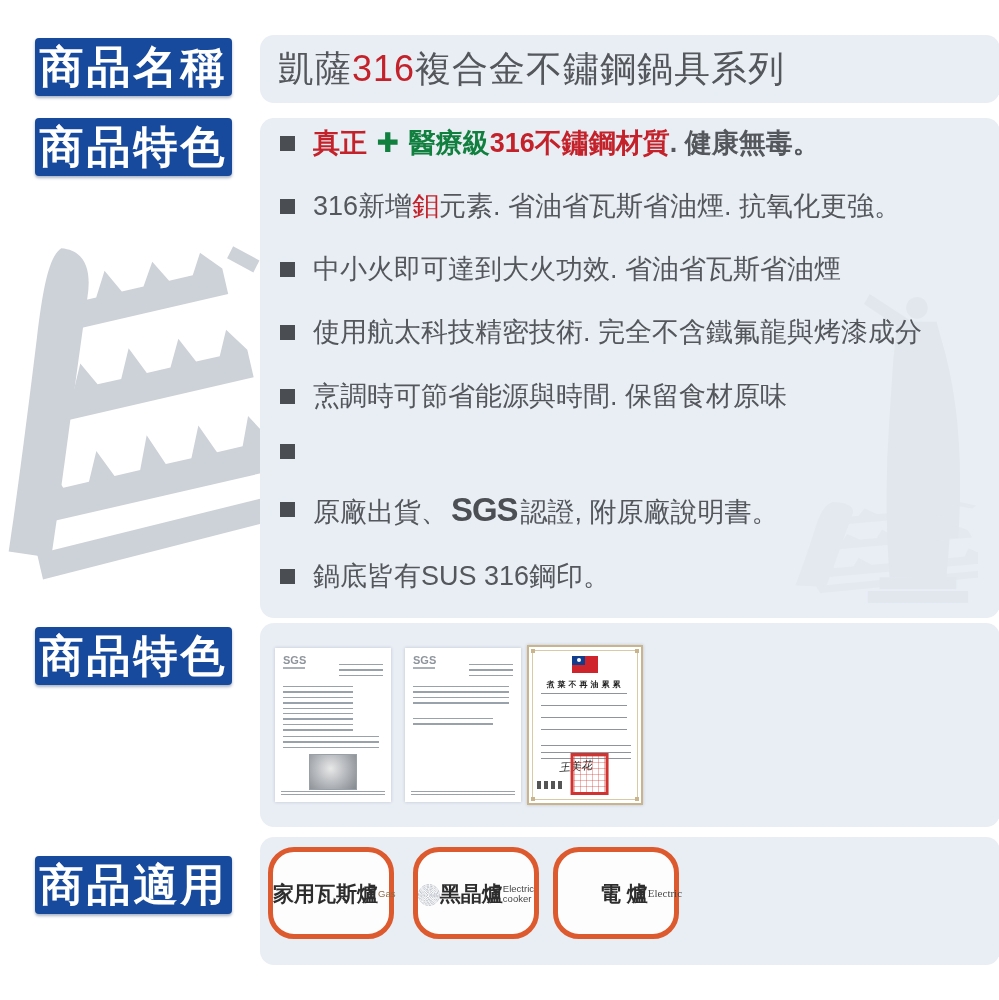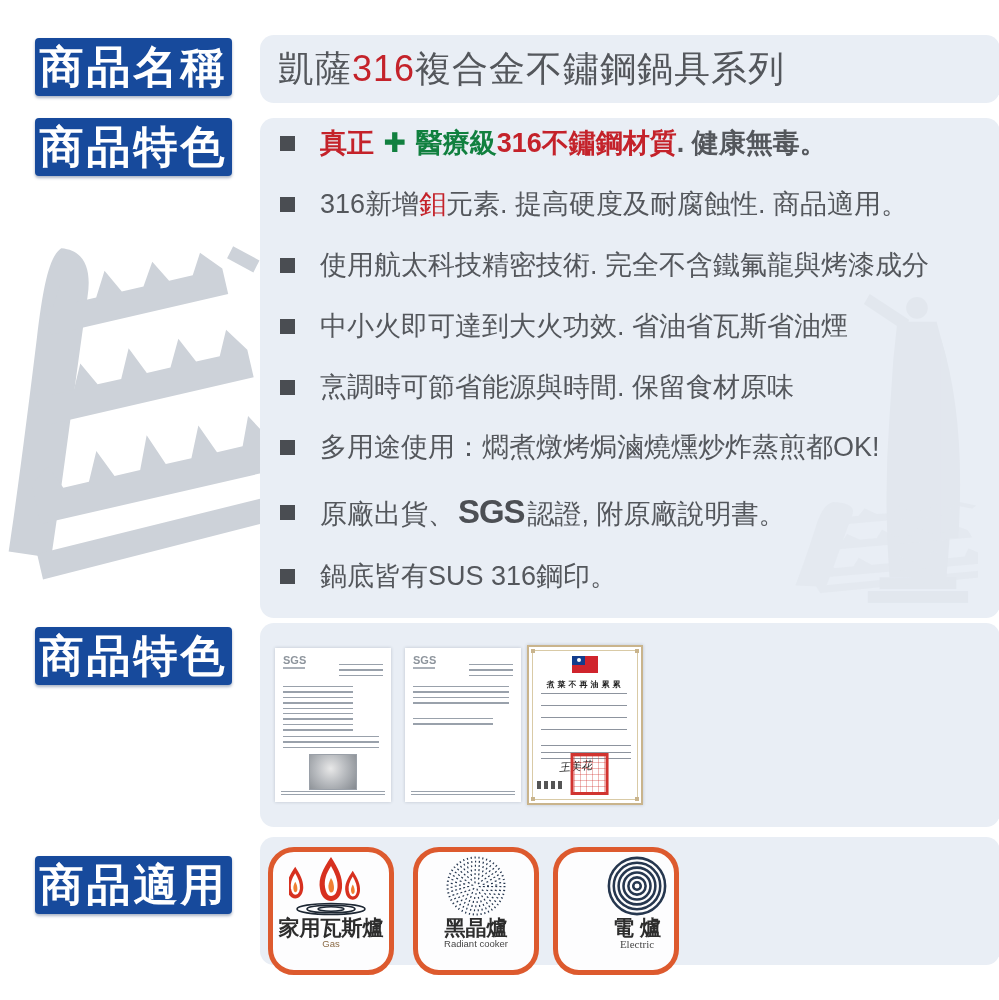--- a/index.html
+++ b/index.html
@@ -35,21 +35,21 @@
 
   .seg-dark{color:var(--text-dark,#54575c);}
   .seg-red{color:var(--red,#c4222a);}
   .seg-green{color:var(--green,#11803f);font-weight:bold;}
   .seg-cross{color:var(--green,#11803f);font-weight:900;padding:0 2px;}
   .seg-sgs{color:#4c4f54;font-weight:900;font-size:1.22em;letter-spacing:-1px;padding:0 3px;}
 
   
   #features-list{list-style:none;margin:0;padding:10px 8px 8px 20px;height:482px;box-sizing:border-box;
     display:flex;flex-direction:column;justify-content:space-between;position:relative;z-index:2;}
-  #features-list li{display:flex;align-items:center;font-size:27px;line-height:1.15;white-space:nowrap;gap:7px;}
+  #features-list li{display:flex;align-items:center;font-size:27px;line-height:1.15;white-space:nowrap;}
   #features-list li:first-child{font-weight:bold;}
   .bullet{width:15px;height:15px;background:var(--bullet,#4a4d52);display:inline-block;margin-right:18px;flex:0 0 auto;}
 
   
   .papers{position:absolute;inset:0;display:block;}
   .paper{position:absolute;top:25px;width:116px;height:154px;background:#fff;
     box-shadow:0 0 3px rgba(60,70,90,.25);box-sizing:border-box;padding:7px 8px;}
   #paper-1{left:15px;} #paper-2{left:145px;} #paper-3{left:267px;top:22px;height:160px;}
   .sgs-mini{font-size:11px;font-weight:900;color:#8d949c;letter-spacing:0;line-height:1;}
   .sgs-mini::after{content:"";display:block;width:22px;height:2px;background:#aab0b8;margin-top:1px;}
@@ -80,23 +80,23 @@
   .signature{position:absolute;left:30px;top:112px;font-size:11px;color:#1c1c1c;transform:rotate(-4deg);
     font-family:"Liberation Serif","DejaVu Serif",serif;font-style:italic;white-space:nowrap;}
   .red-stamp{position:absolute;left:50%;transform:translateX(-38%);bottom:8px;width:32px;height:36px;
     border:3px solid #d13430;
     background:repeating-linear-gradient(to bottom,rgba(209,52,48,.35) 0 1px,transparent 1px 6px),
                repeating-linear-gradient(to right,rgba(209,52,48,.35) 0 1px,transparent 1px 6px);}
   .pt-footrow{position:absolute;left:8px;bottom:14px;width:26px;height:8px;
     background:repeating-linear-gradient(to right,#555 0 4px,transparent 4px 7px);}
 
   
-  .stamp{position:absolute;top:10px;width:126px;height:128px;background:#fdfdfe;
+  .stamp{position:absolute;top:10px;width:126px;height:92px;background:#fdfdfe;
     border:5px solid var(--stamp-border,#dd5a2e);border-radius:26px;box-sizing:border-box;
-    display:flex;flex-direction:column;align-items:center;}
+    display:flex;flex-direction:row;align-items:center;}
   #stamp-0{left:8px;} #stamp-1{left:153px;} #stamp-2{left:293px;padding-left:42px;}
   .stamp svg{margin-top:4px;}
   .stamp-name{font-size:21px;font-weight:bold;color:#2d2d2d;line-height:1;margin-top:1px;white-space:nowrap;}
   .stamp-sub{font-size:9.5px;color:#8a6a45;line-height:1;margin-top:1px;}
   #stamp-1 .stamp-sub,#stamp-2 .stamp-sub{color:#474747;}
   #stamp-2 .stamp-sub{font-size:11px;font-family:Liberation Serif, serif;}
 </style>
 </head>
 <body>
 
@@ -147,37 +147,36 @@
     <svg class="wm-colosseum-right" viewBox="0 0 260 360" preserveAspectRatio="none" fill="#e2e7ee">
       <use href="#colosseum"></use>
     </svg>
     <ul id="features-list">
         <li>
           <span class="bullet"></span>
           <span><span class="seg-red">真正 </span><span class="seg-cross">✚</span><span class="seg-green"> 醫療級</span><span class="seg-red">316不鏽鋼材質</span><span class="seg-dark">. 健康無毒。</span></span>
         </li>
         <li>
           <span class="bullet"></span>
-          <span><span class="seg-dark">316新增</span><span class="seg-red">鉬</span><span class="seg-dark">元素. 提高硬度及耐腐蝕性. 商品適用。</span></span>
+          <span><span class="seg-dark">316新增</span><span class="seg-red">鉬</span><span class="seg-dark">元素. 省油省瓦斯省油煙. 抗氧化更強。</span></span>
+        </li>
+        <li>
+          <span class="bullet"></span>
+          <span><span class="seg-dark">中小火即可達到大火功效. 省油省瓦斯省油煙</span></span>
         </li>
         <li>
           <span class="bullet"></span>
           <span><span class="seg-dark">使用航太科技精密技術. 完全不含鐵氟龍與烤漆成分</span></span>
         </li>
         <li>
           <span class="bullet"></span>
-          <span><span class="seg-dark">中小火即可達到大火功效. 省油省瓦斯省油煙</span></span>
-        </li>
-        <li>
-          <span class="bullet"></span>
           <span><span class="seg-dark">烹調時可節省能源與時間. 保留食材原味</span></span>
         </li>
         <li>
           <span class="bullet"></span>
-          <span><span class="seg-dark">多用途使用：燜煮燉烤焗滷燒燻炒炸蒸煎都OK!</span></span>
         </li>
         <li>
           <span class="bullet"></span>
           <span><span class="seg-dark">原廠出貨、</span><span class="seg-sgs">SGS</span><span class="seg-dark">認證, 附原廠說明書。</span></span>
         </li>
         <li>
           <span class="bullet"></span>
           <span><span class="seg-dark">鍋底皆有SUS 316鋼印。</span></span>
         </li>
       </ul>
@@ -254,21 +253,21 @@
           <circle cx="40" cy="40" r="5"></circle>
             <circle cx="40" cy="40" r="10.5"></circle>
           <circle cx="40" cy="40" r="16"></circle>
             <circle cx="40" cy="40" r="21.5"></circle>
           <circle cx="40" cy="40" r="27"></circle>
             <circle cx="40" cy="40" r="32.5"></circle>
           <circle cx="40" cy="40" r="38"></circle>
         </g>
       </svg>
       <div class="stamp-name">黑晶爐</div>
-      <div class="stamp-sub">Radiant cooker</div>
+      <div class="stamp-sub">Electric cooker</div>
     </div>
 
     <div class="stamp" id="stamp-2">
       <svg width="62" height="60" viewBox="0 0 80 80">
         <g stroke="#26374f" fill="none" stroke-width="3.4">
           <circle cx="40" cy="40" r="5"></circle>
             <circle cx="40" cy="40" r="11.5"></circle>
           <circle cx="40" cy="40" r="18"></circle>
             <circle cx="40" cy="40" r="24.5"></circle>
           <circle cx="40" cy="40" r="31"></circle>

